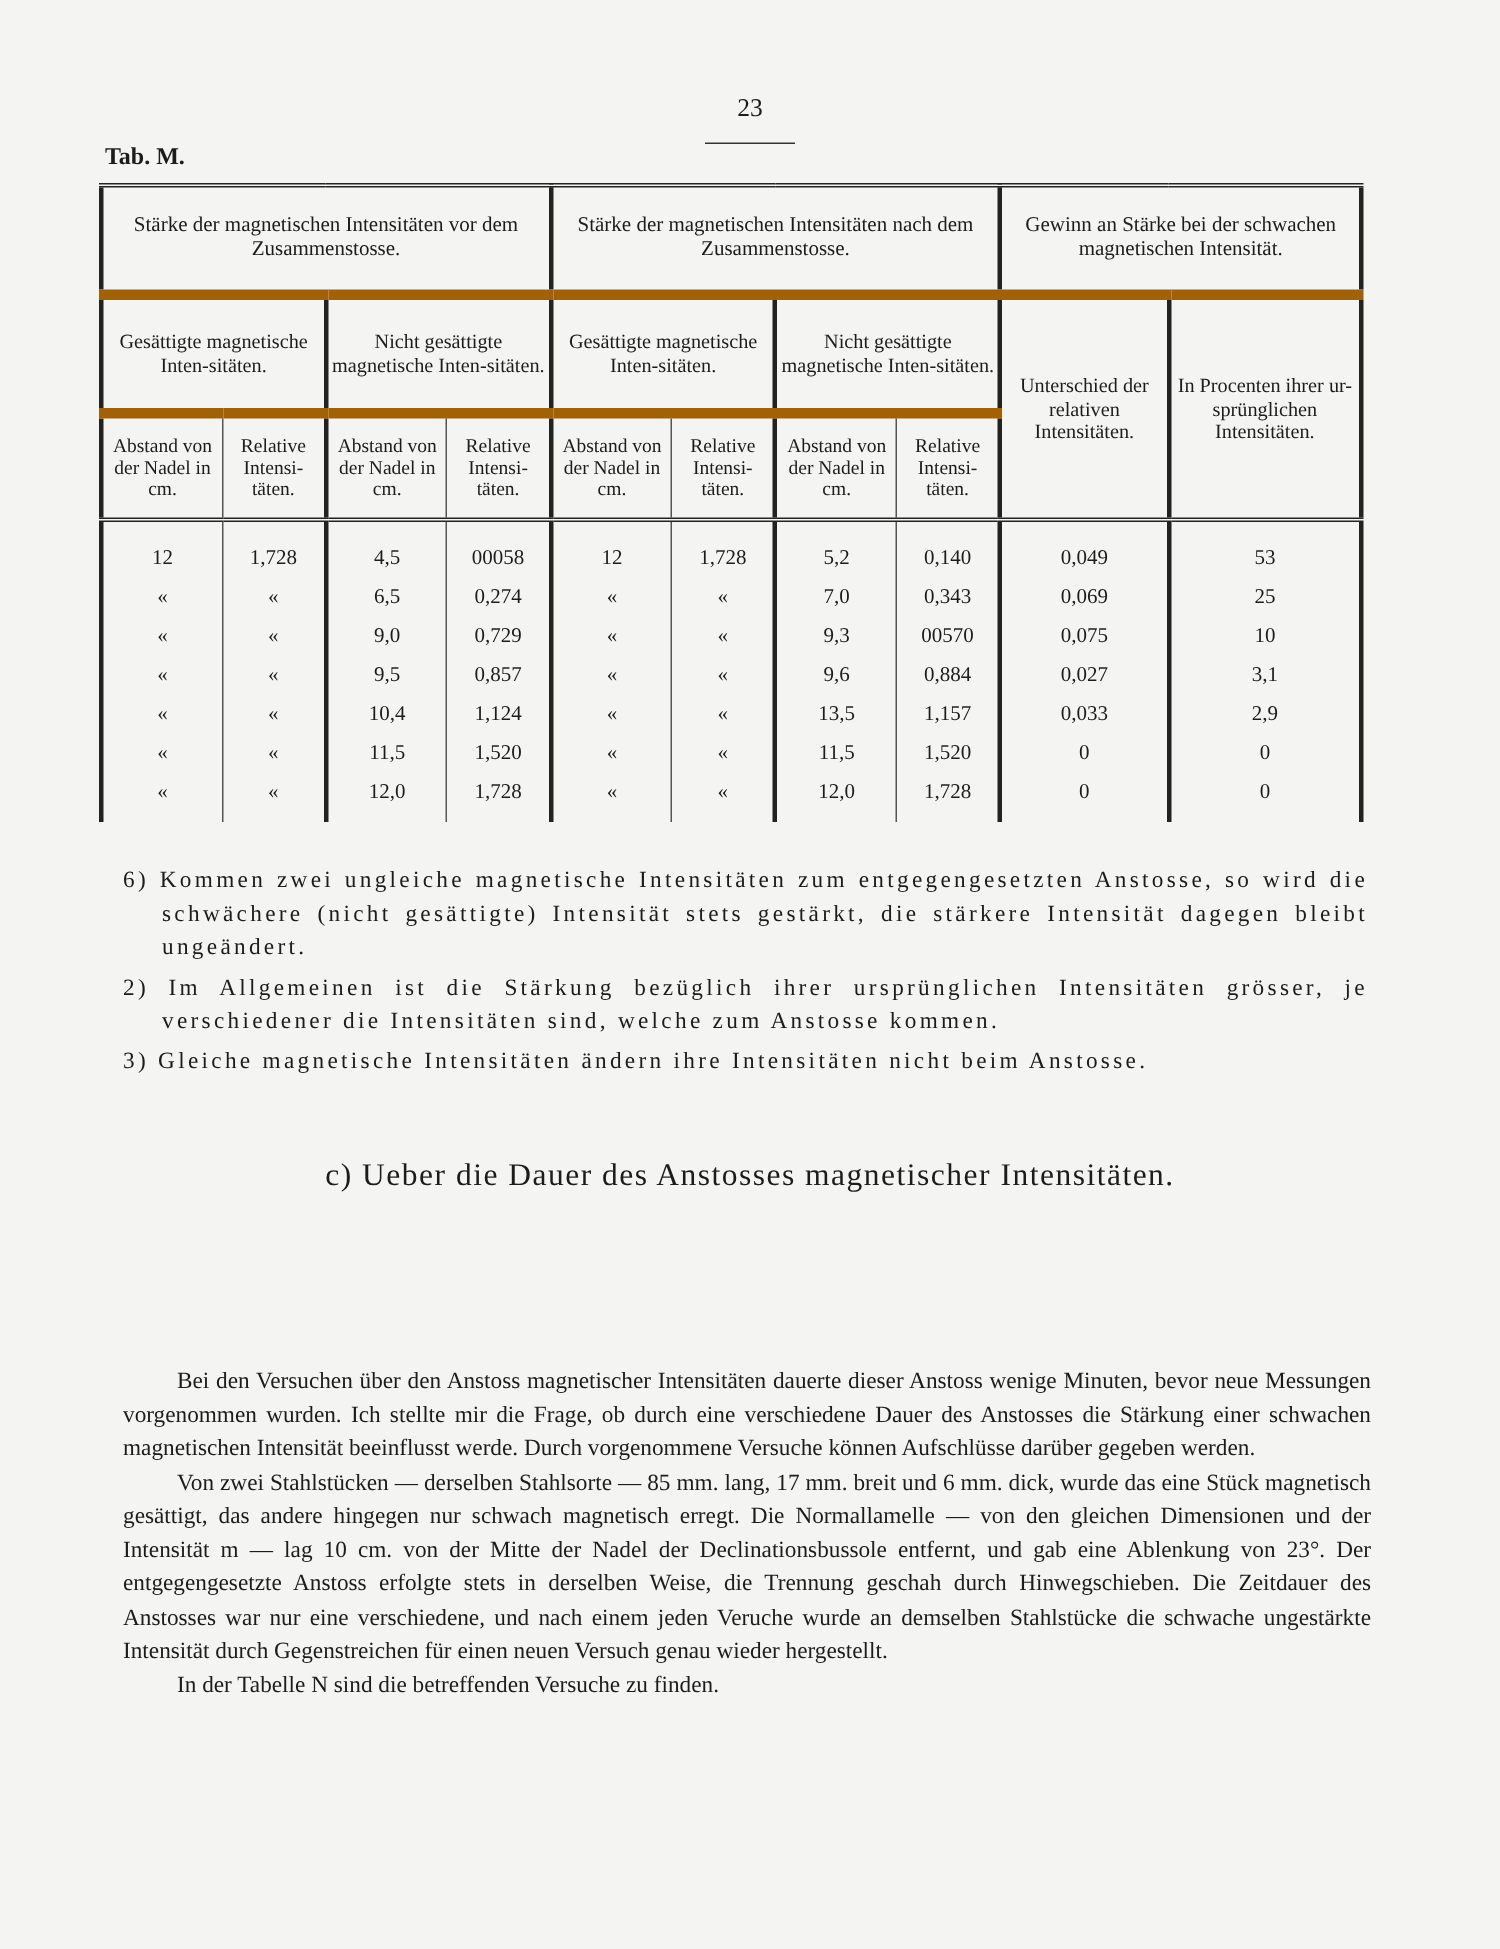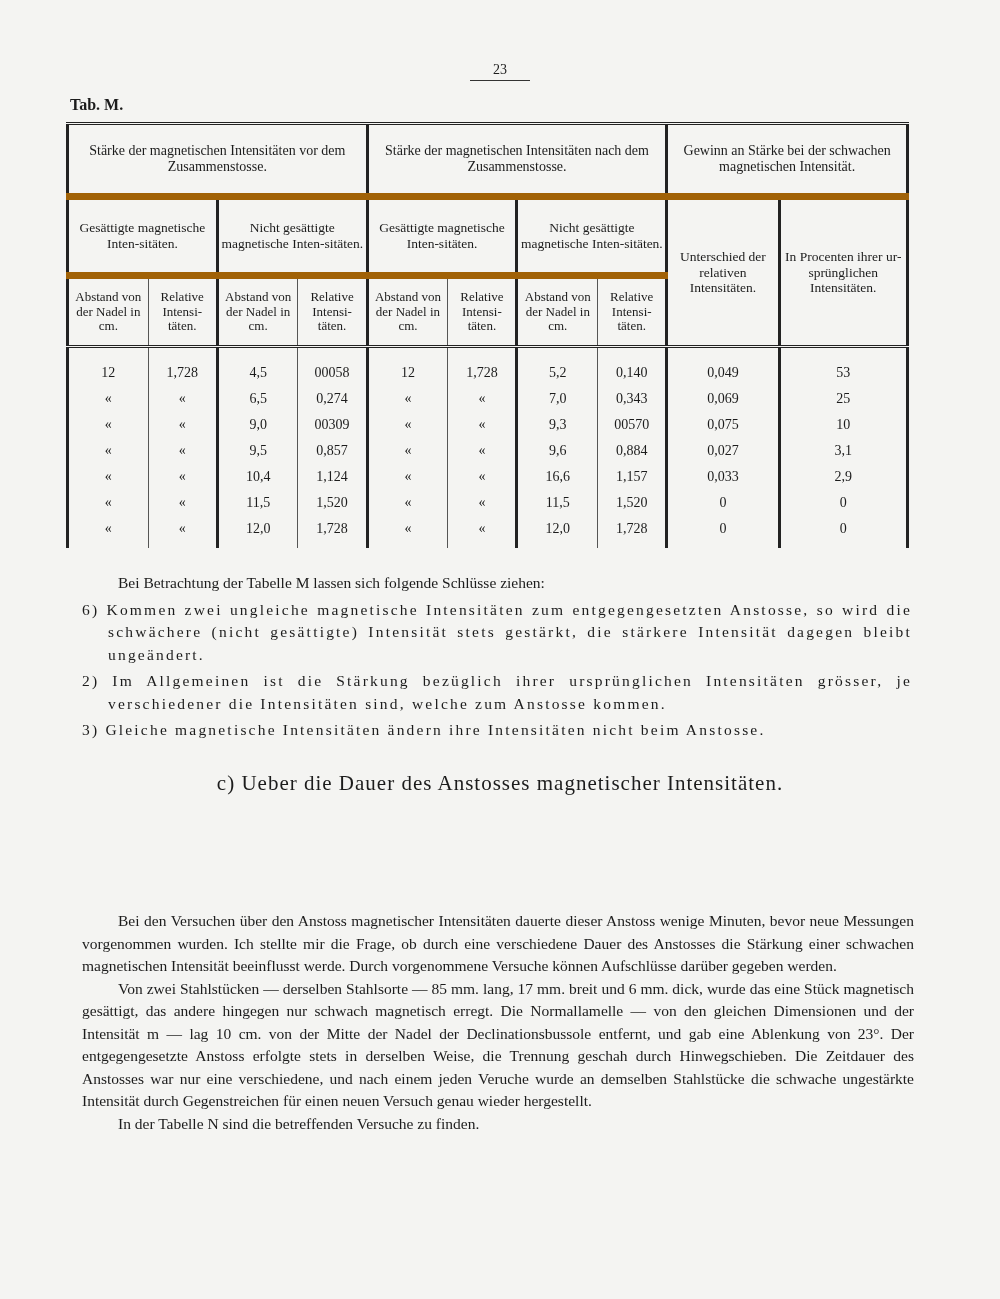--- a/index.html
+++ b/index.html
@@ -6,22 +6,22 @@
   body {
     width: 1000px; height: 1299px;
     background: #f4f4f2;
     font-family: "Liberation Serif", "DejaVu Serif", serif;
     color: #1c1c1c;
     position: relative;
     overflow: hidden;
   }
   .page-number {
     position: absolute; left: 470px; top: 62px; width: 60px;
-    text-align: center; font-size: 14px;
-    border-bottom: 1.5px solid #333; padding-bottom: 2px;
+    text-align: center; font-size: 17px;
+    border-bottom: 1.5px solid #333; padding-bottom: 13px;
   }
   .tab-label {
     position: absolute; left: 70px; top: 96px;
     font-size: 16px; font-weight: bold;
   }
   .table-wrap {
     position: absolute; left: 66px; top: 122px; width: 843px;
   }
   table.data {
     border-collapse: collapse; width: 843px;
@@ -110,21 +110,21 @@
           <td class="bl-thin ditto">«</td>
           <td class="bl-thick">7,0</td>
           <td class="bl-thin">0,343</td>
           <td class="bl-thick">0,069</td>
           <td class="bl-thick br-thick">25</td>
         </tr>
         <tr class="body">
           <td class="bl-thick ditto">«</td>
           <td class="bl-thin ditto">«</td>
           <td class="bl-thick">9,0</td>
-          <td class="bl-thin">00309</td>
+          <td class="bl-thin">0,729</td>
           <td class="bl-thick ditto">«</td>
           <td class="bl-thin ditto">«</td>
           <td class="bl-thick">9,3</td>
           <td class="bl-thin">00570</td>
           <td class="bl-thick">0,075</td>
           <td class="bl-thick br-thick">10</td>
         </tr>
         <tr class="body">
           <td class="bl-thick ditto">«</td>
           <td class="bl-thin ditto">«</td>
@@ -137,21 +137,21 @@
           <td class="bl-thick">0,027</td>
           <td class="bl-thick br-thick">3,1</td>
         </tr>
         <tr class="body">
           <td class="bl-thick ditto">«</td>
           <td class="bl-thin ditto">«</td>
           <td class="bl-thick">10,4</td>
           <td class="bl-thin">1,124</td>
           <td class="bl-thick ditto">«</td>
           <td class="bl-thin ditto">«</td>
-          <td class="bl-thick">16,6</td>
+          <td class="bl-thick">13,5</td>
           <td class="bl-thin">1,157</td>
           <td class="bl-thick">0,033</td>
           <td class="bl-thick br-thick">2,9</td>
         </tr>
         <tr class="body">
           <td class="bl-thick ditto">«</td>
           <td class="bl-thin ditto">«</td>
           <td class="bl-thick">11,5</td>
           <td class="bl-thin">1,520</td>
           <td class="bl-thick ditto">«</td>
@@ -171,21 +171,20 @@
           <td class="bl-thick" style="padding-bottom: 8px;">12,0</td>
           <td class="bl-thin" style="padding-bottom: 8px;">1,728</td>
           <td class="bl-thick" style="padding-bottom: 8px;">0</td>
           <td class="bl-thick br-thick" style="padding-bottom: 8px;">0</td>
         </tr>
       </tbody>
   </table>
 </div>
 
 <div class="text-block" style="top:572px;">
-  <div class="indent" style="margin-left:36px;text-indent:0;">Bei Betrachtung der Tabelle M lassen sich folgende Schlüsse ziehen:</div>
   <div class="item spaced" style="margin-top:4px;">6) Kommen zwei ungleiche magnetische Intensitäten zum entgegengesetzten Anstosse, so wird die schwächere (nicht gesättigte) Intensität stets gestärkt, die stärkere Intensität dagegen bleibt ungeändert.</div>
   <div class="item spaced" style="margin-top:4px;">2) Im Allgemeinen ist die Stärkung bezüglich ihrer ursprünglichen Intensitäten grösser, je verschiedener die Intensitäten sind, welche zum Anstosse kommen.</div>
   <div class="item spaced" style="margin-top:4px;">3) Gleiche magnetische Intensitäten ändern ihre Intensitäten nicht beim Anstosse.</div>
 </div>
 
 <div class="section-heading">c) Ueber die Dauer des Anstosses magnetischer Intensitäten.</div>
 
 <div class="text-block" style="top:866px;left:82px;width:832px;margin-top:44px;">
   <div class="indent">Bei den Versuchen über den Anstoss magnetischer Intensitäten dauerte dieser Anstoss wenige Minuten, bevor neue Messungen vorgenommen wurden. Ich stellte mir die Frage, ob durch eine verschiedene Dauer des Anstosses die Stärkung einer schwachen magnetischen Intensität beeinflusst werde. Durch vorgenommene Versuche können Aufschlüsse darüber gegeben werden.</div>
   <div class="indent">Von zwei Stahlstücken — derselben Stahlsorte — 85 mm. lang, 17 mm. breit und 6 mm. dick, wurde das eine Stück magnetisch gesättigt, das andere hingegen nur schwach magnetisch erregt. Die Normallamelle — von den gleichen Dimensionen und der Intensität m — lag 10 cm. von der Mitte der Nadel der Declinationsbussole entfernt, und gab eine Ablenkung von 23°. Der entgegengesetzte Anstoss erfolgte stets in derselben Weise, die Trennung geschah durch Hinwegschieben. Die Zeitdauer des Anstosses war nur eine verschiedene, und nach einem jeden Veruche wurde an demselben Stahlstücke die schwache ungestärkte Intensität durch Gegenstreichen für einen neuen Versuch genau wieder hergestellt.</div>

